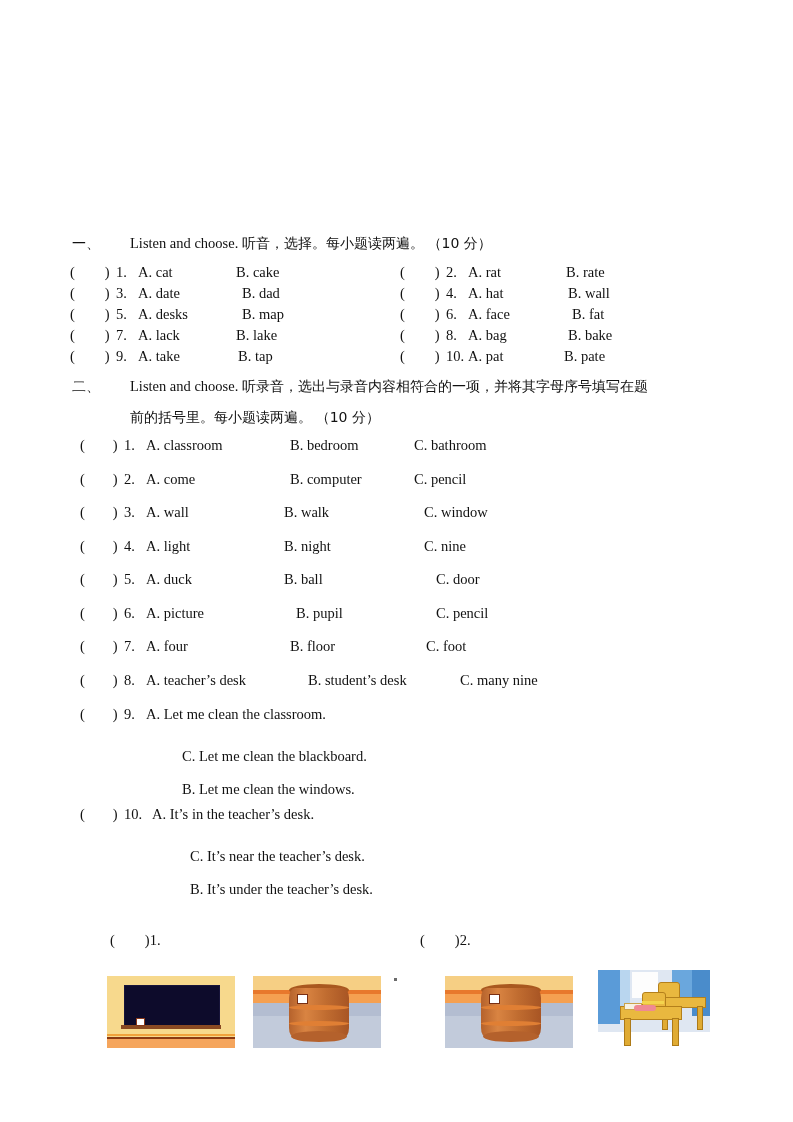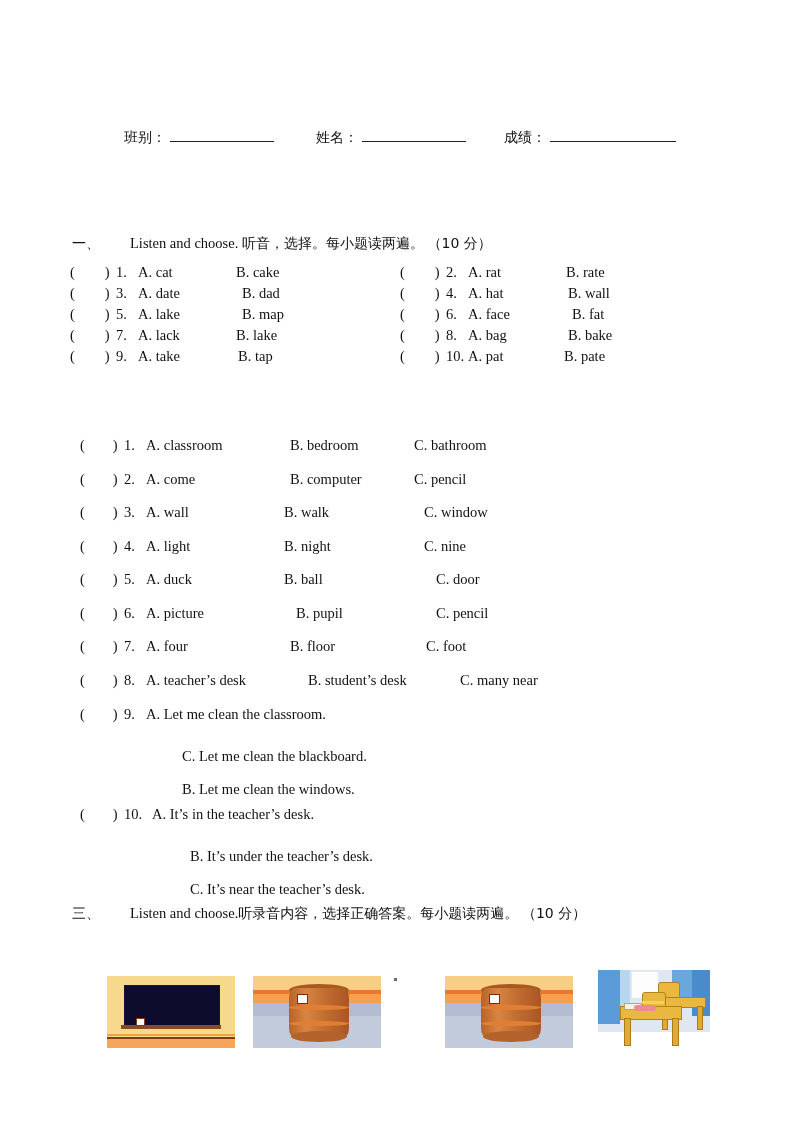--- a/index.html
+++ b/index.html
@@ -223,36 +223,20 @@
 
   
   .dot { position: absolute; left: 394px; top: 978px; width: 3px; height: 3px; background: #6b6b6b; }
 </style>
 </head>
 <body>
 
 <div class="page">
 
 
-  <div class="id-row">
-    <div class="id-field">
-      <span class="id-label">班别：</span>
-      <span class="id-blank blank-a"></span>
-    </div>
-    <span class="gap-1"></span>
-    <div class="id-field">
-      <span class="id-label">姓名：</span>
-      <span class="id-blank blank-b"></span>
-    </div>
-    <span class="gap-2"></span>
-    <div class="id-field">
-      <span class="id-label">成绩：</span>
-      <span class="id-blank blank-c"></span>
-    </div>
-  </div>
 
 
   <div class="q-head" style="top:228px; left:72px;">
     <span class="q-num cjk">一、</span><span class="latin">Listen and choose.</span>
     <span class="cjk">听音，选择。每小题读两遍。</span>
     <span class="cjk">（10 分）</span>
   </div>
 
   <div class="sec1-list">
     <div class="sec1-row">
@@ -280,21 +264,21 @@
         <span class="paren"><span class="o">(</span><span>)</span></span>
         <span class="itemno">4.</span>
         <span class="opt-a" style="width:100px">A. hat</span>
         <span class="opt-b">B. wall</span>
       </div>
     </div>
     <div class="sec1-row">
       <div class="sec1-col">
         <span class="paren"><span class="o">(</span><span>)</span></span>
         <span class="itemno">5.</span>
-        <span class="opt-a" style="width:104px">A. lake</span>
+        <span class="opt-a" style="width:104px">A. desks</span>
         <span class="opt-b">B. map</span>
       </div>
       <div class="sec1-col">
         <span class="paren"><span class="o">(</span><span>)</span></span>
         <span class="itemno">6.</span>
         <span class="opt-a" style="width:104px">A. face</span>
         <span class="opt-b">B. fat</span>
       </div>
     </div>
     <div class="sec1-row">
@@ -320,20 +304,28 @@
       </div>
       <div class="sec1-col">
         <span class="paren"><span class="o">(</span><span>)</span></span>
         <span class="itemno">10.</span>
         <span class="opt-a" style="width:96px">A. pat</span>
         <span class="opt-b">B. pate</span>
       </div>
     </div>
   </div>
 
+  <div class="q-head-wrap" style="top:371px;">
+    <span class="q-num cjk">二、</span><span class="latin">Listen and choose.</span>
+    <span class="cjk">听录音，选出与录音内容相符合的一项，并将其字母序号填写在题</span>
+    <span class="l2">
+      <span class="cjk">前的括号里。每小题读两遍。</span>
+      <span class="cjk">（10 分）</span>
+    </span>
+  </div>
 
   <div class="sec2-list">
     <div class="sec2-row">
       <span class="paren2"><span class="o">(</span><span>)</span></span>
       <span class="n">1.</span>
       <span style="display:inline-block;width:144px">A. classroom</span>
       <span style="display:inline-block;width:124px">B. bedroom</span>
       <span>C. bathroom</span>
     </div>
     <div class="sec2-row">
@@ -376,49 +368,48 @@
       <span class="n">7.</span>
       <span style="display:inline-block;width:144px">A. four</span>
       <span style="display:inline-block;width:136px">B. floor</span>
       <span>C. foot</span>
     </div>
     <div class="sec2-row">
       <span class="paren2"><span class="o">(</span><span>)</span></span>
       <span class="n">8.</span>
       <span style="display:inline-block;width:162px">A. teacher’s desk</span>
       <span style="display:inline-block;width:152px">B. student’s desk</span>
-      <span>C. many near</span>
+      <span>C. many nine</span>
     </div>
   </div>
 
   <div class="sec2-long" style="position:absolute; top:706px; left:80px; width:650px;">
     <div class="line1">
       <span class="paren2" style="display:inline-block;width:44px"><span class="o" style="margin-right:28px">(</span><span>)</span></span>
       <span class="n" style="display:inline-block;min-width:22px">9.</span>
       <span>A. Let me clean the classroom.</span>
     </div>
     <div class="sub" style="padding-left:102px">C. Let me clean the blackboard.</div>
     <div class="sub" style="padding-left:102px">B. Let me clean the windows.</div>
   </div>
 
   <div class="sec2-long" style="position:absolute; top:806px; left:80px; width:650px;">
     <div class="line1">
       <span class="paren2" style="display:inline-block;width:44px"><span class="o" style="margin-right:28px">(</span><span>)</span></span>
       <span class="n" style="display:inline-block;min-width:28px">10.</span>
       <span>A. It’s in the teacher’s desk.</span>
     </div>
+    <div class="sub" style="padding-left:110px">C. It’s near the teacher’s desk.</div>
     <div class="sub" style="padding-left:110px">B. It’s under the teacher’s desk.</div>
-    <div class="sub" style="padding-left:110px">C. It’s near the teacher’s desk.</div>
-  </div>
-
-  <div class="q-head" style="top:898px; left:72px;">
-    <span class="q-num cjk">三、</span><span class="latin">Listen and choose.</span><span class="cjk">听录音内容，选择正确答案。每小题读两遍。</span>
-    <span class="cjk">（10 分）</span>
-  </div>
-
+  </div>
+
+
+  <div class="sec3-marks">
+    <span class="m"><span class="o">(</span><span>)</span><span>1.</span></span><span class="m"><span class="o">(</span><span>)</span><span>2.</span></span>
+  </div>
 
   <div class="pic pic1">
     <div class="bb-wall"></div>
     <div class="bb-board"></div>
     <div class="bb-ledge"></div>
     <div class="bb-chalk"></div>
     <div class="bb-line1"></div>
     <div class="bb-line2"></div>
     <div class="bb-floor"></div>
   </div>

